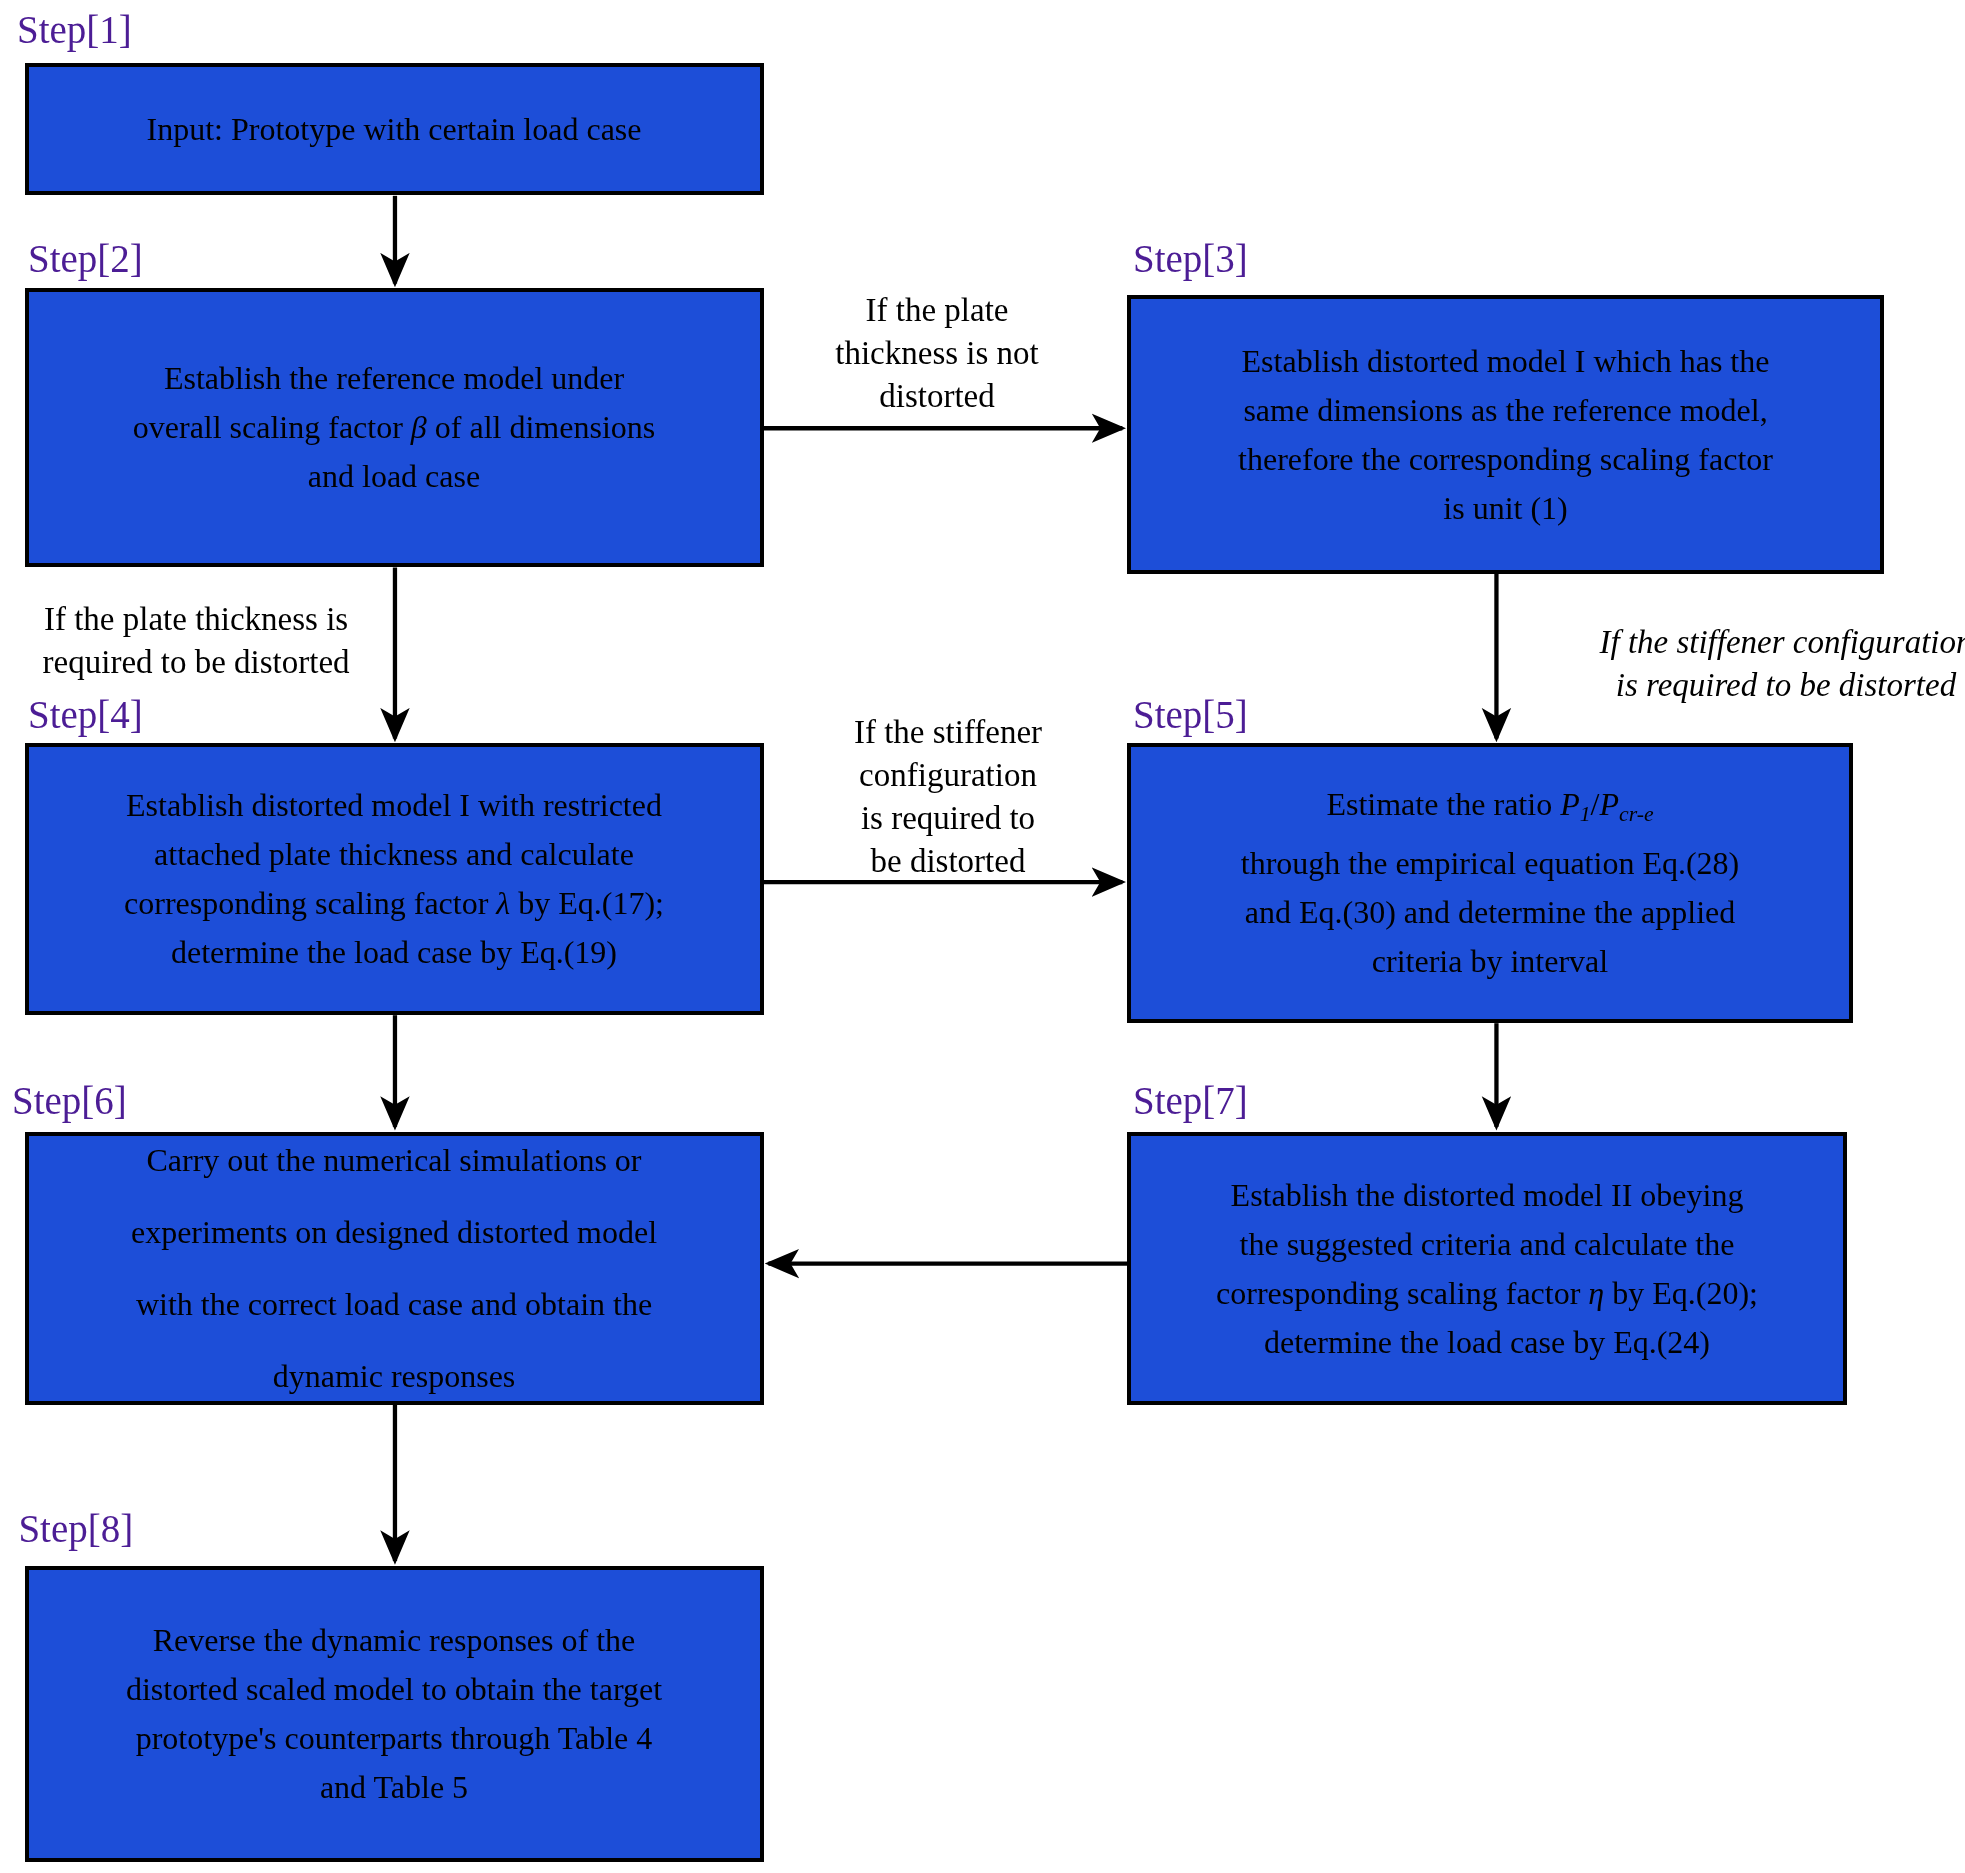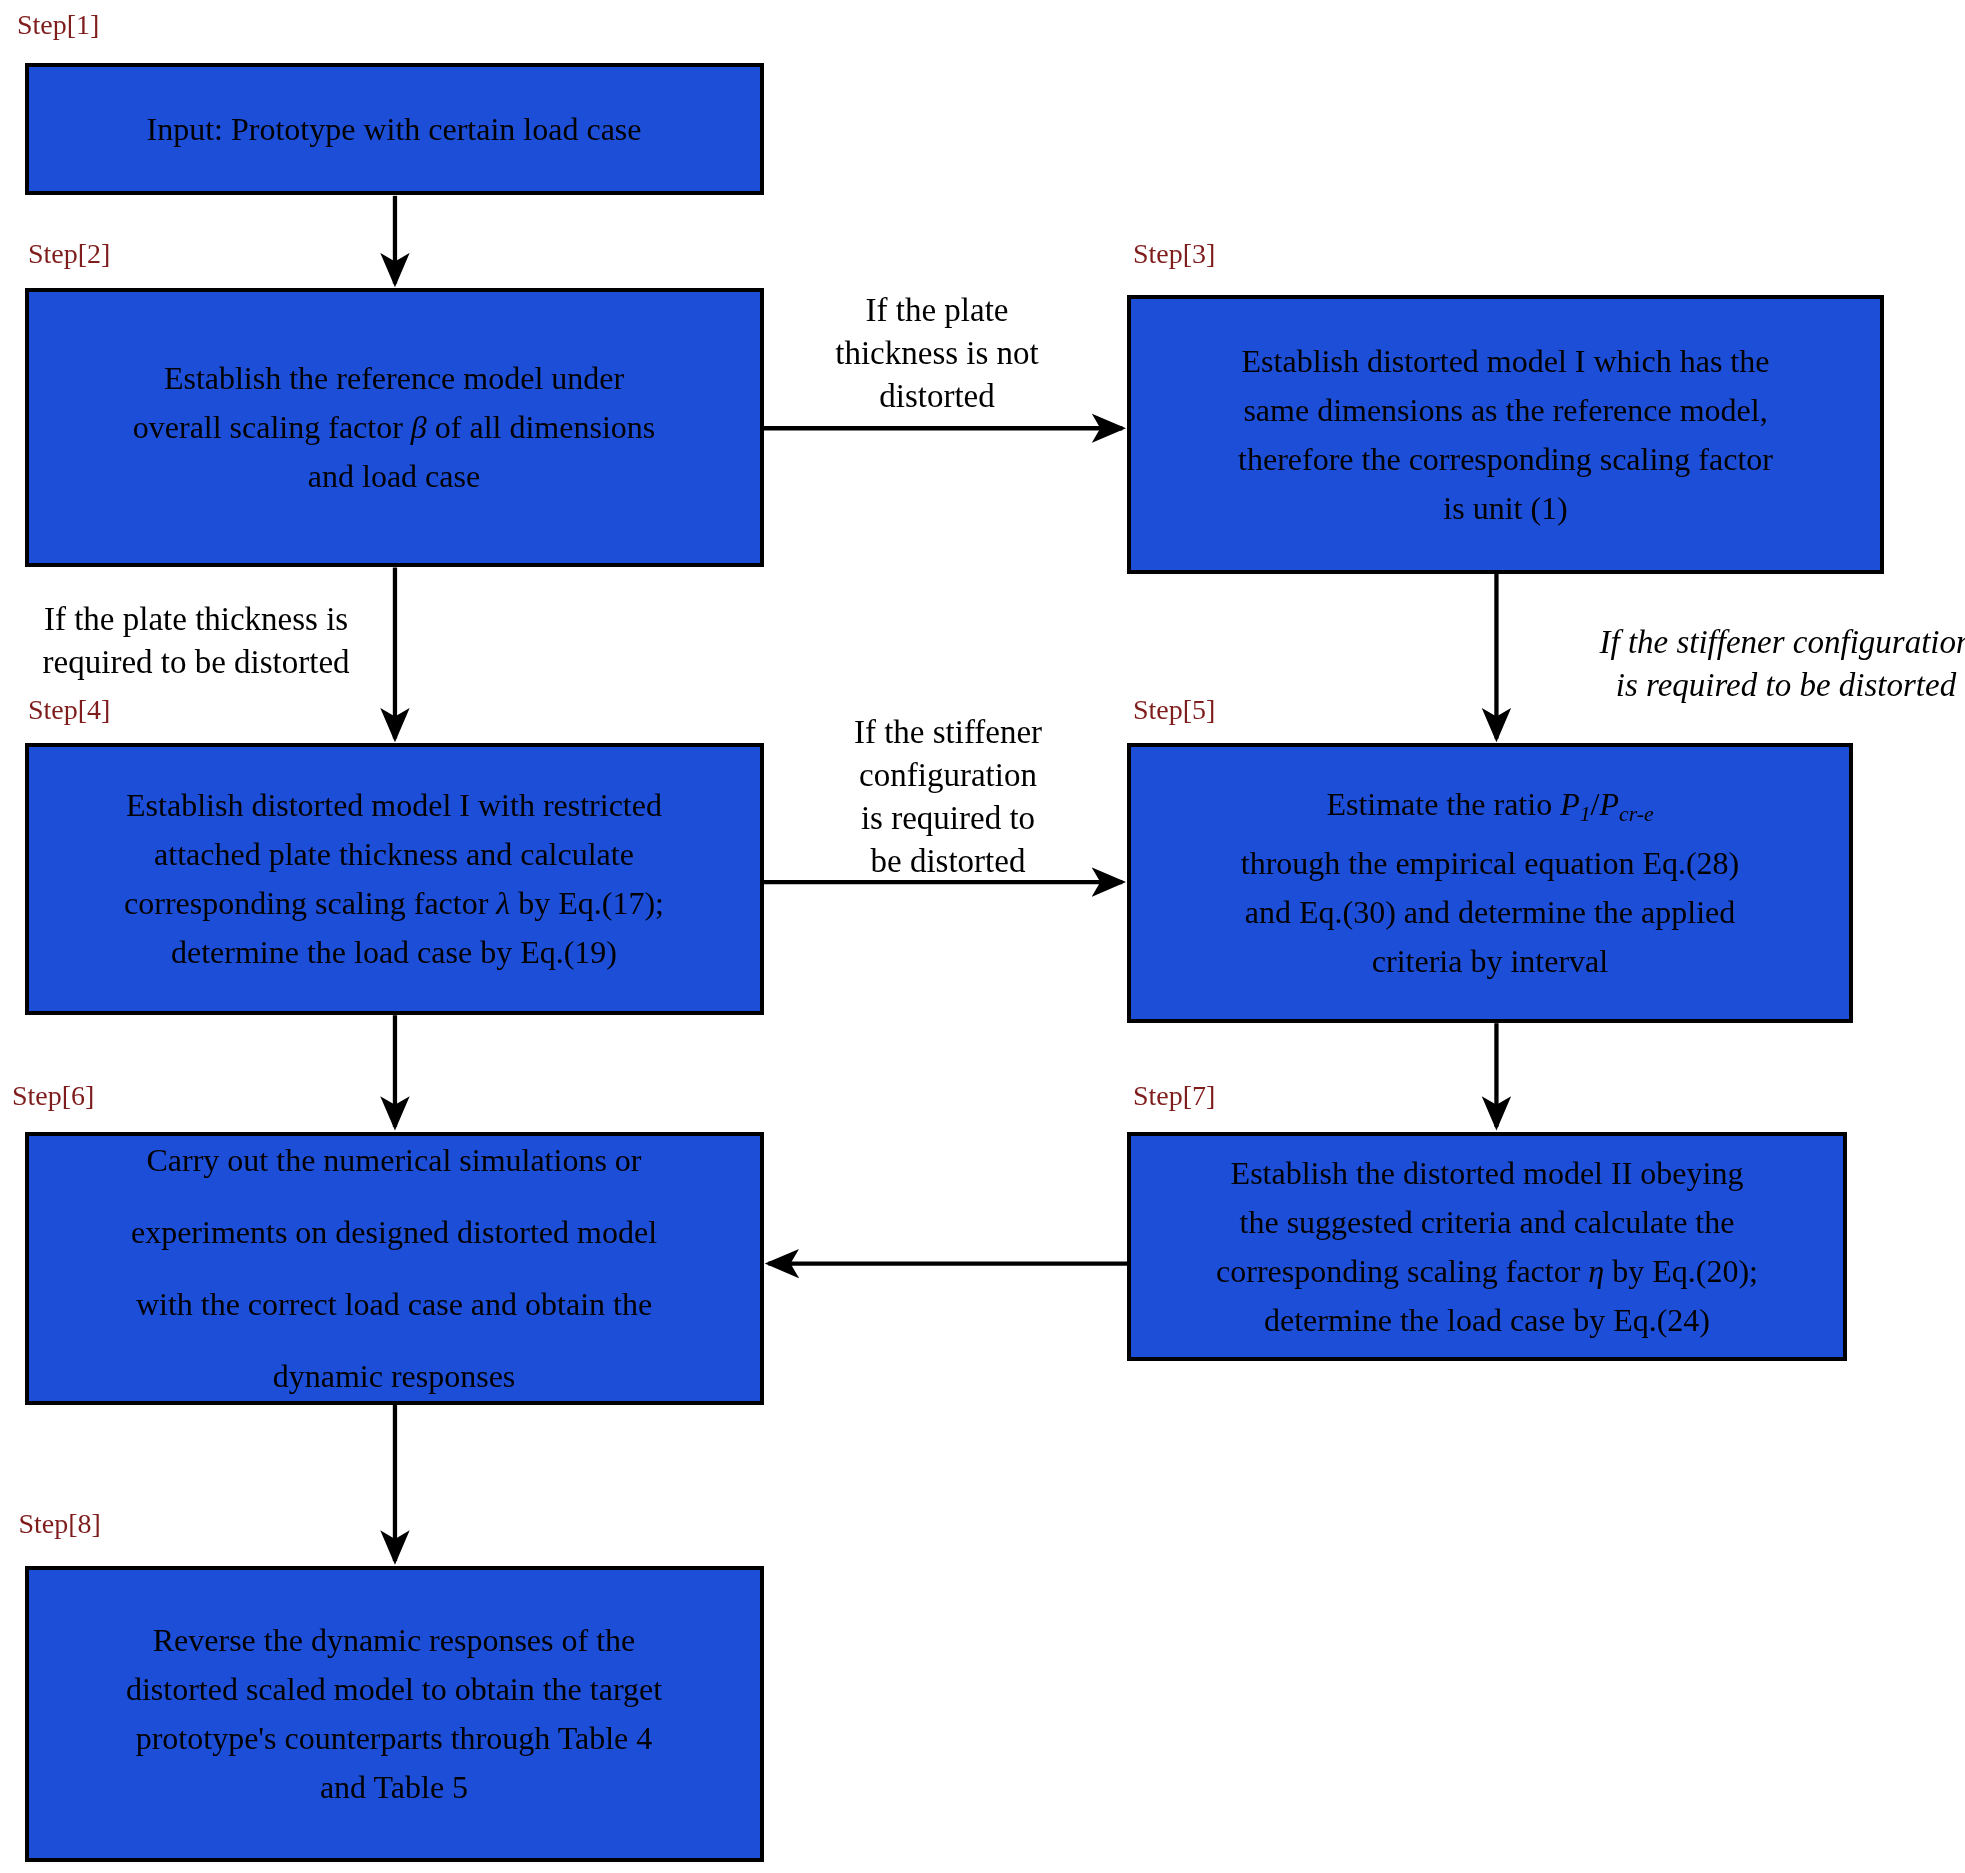--- a/index.html
+++ b/index.html
@@ -1,22 +1,22 @@
 <!DOCTYPE html>
 <html style="font-size:9.8px"><head>
 <meta charset="utf-8">
 <style>
   html,body{margin:0;padding:0;background:#ffffff;}
   body{width:1965px;height:1874px;font-family:"Liberation Serif","DejaVu Serif",serif;color:#000;}
   #canvas{position:relative;width:1965px;height:1874px;background:#ffffff;overflow:hidden;}
   .step-label{
     position:absolute;
-    font-size:28px;
+    font-size:39px;
     line-height:1.05;
-    color:#7f1d1d;
+    color:#4c1d95;
     white-space:nowrap;
   }
   .step-box{
     position:absolute;
     box-sizing:border-box;
     border:4.9px solid #000;
     background:#1d4ed8;
     display:flex;
     flex-direction:column;
     justify-content:center;
@@ -101,21 +101,21 @@
 
   <div class="step-label" style="left:12px;top:1081px;">Step[6]</div>
   <div class="step-box" style="left:24.5px;top:1132px;width:739px;height:273px;justify-content:space-between;">
       <div class="tline"><span class="seg-n">Carry out the numerical simulations or</span></div>
       <div class="tline"><span class="seg-n">experiments on designed distorted model</span></div>
       <div class="tline"><span class="seg-n">with the correct load case and obtain the</span></div>
       <div class="tline"><span class="seg-n">dynamic responses</span></div>
     </div>
 
   <div class="step-label" style="left:1133px;top:1081px;">Step[7]</div>
-  <div class="step-box" style="left:1127px;top:1132px;width:720px;height:229px;">
+  <div class="step-box" style="left:1127px;top:1132px;width:720px;height:273px;">
       <div class="tline"><span class="seg-n">Establish the distorted model II obeying</span></div>
       <div class="tline"><span class="seg-n">the suggested criteria and calculate the</span></div>
       <div class="tline"><span class="seg-n">corresponding scaling factor </span><span class="seg-i">η</span><span class="seg-n"> by Eq.(20);</span></div>
       <div class="tline"><span class="seg-n">determine the load case by Eq.(24)</span></div>
     </div>
 
   <div class="step-label" style="left:18.4px;top:1509px;">Step[8]</div>
   <div class="step-box" style="left:24.5px;top:1566px;width:739px;height:296px;">
       <div class="tline"><span class="seg-n">Reverse the dynamic responses of the</span></div>
       <div class="tline"><span class="seg-n">distorted scaled model to obtain the target</span></div>

